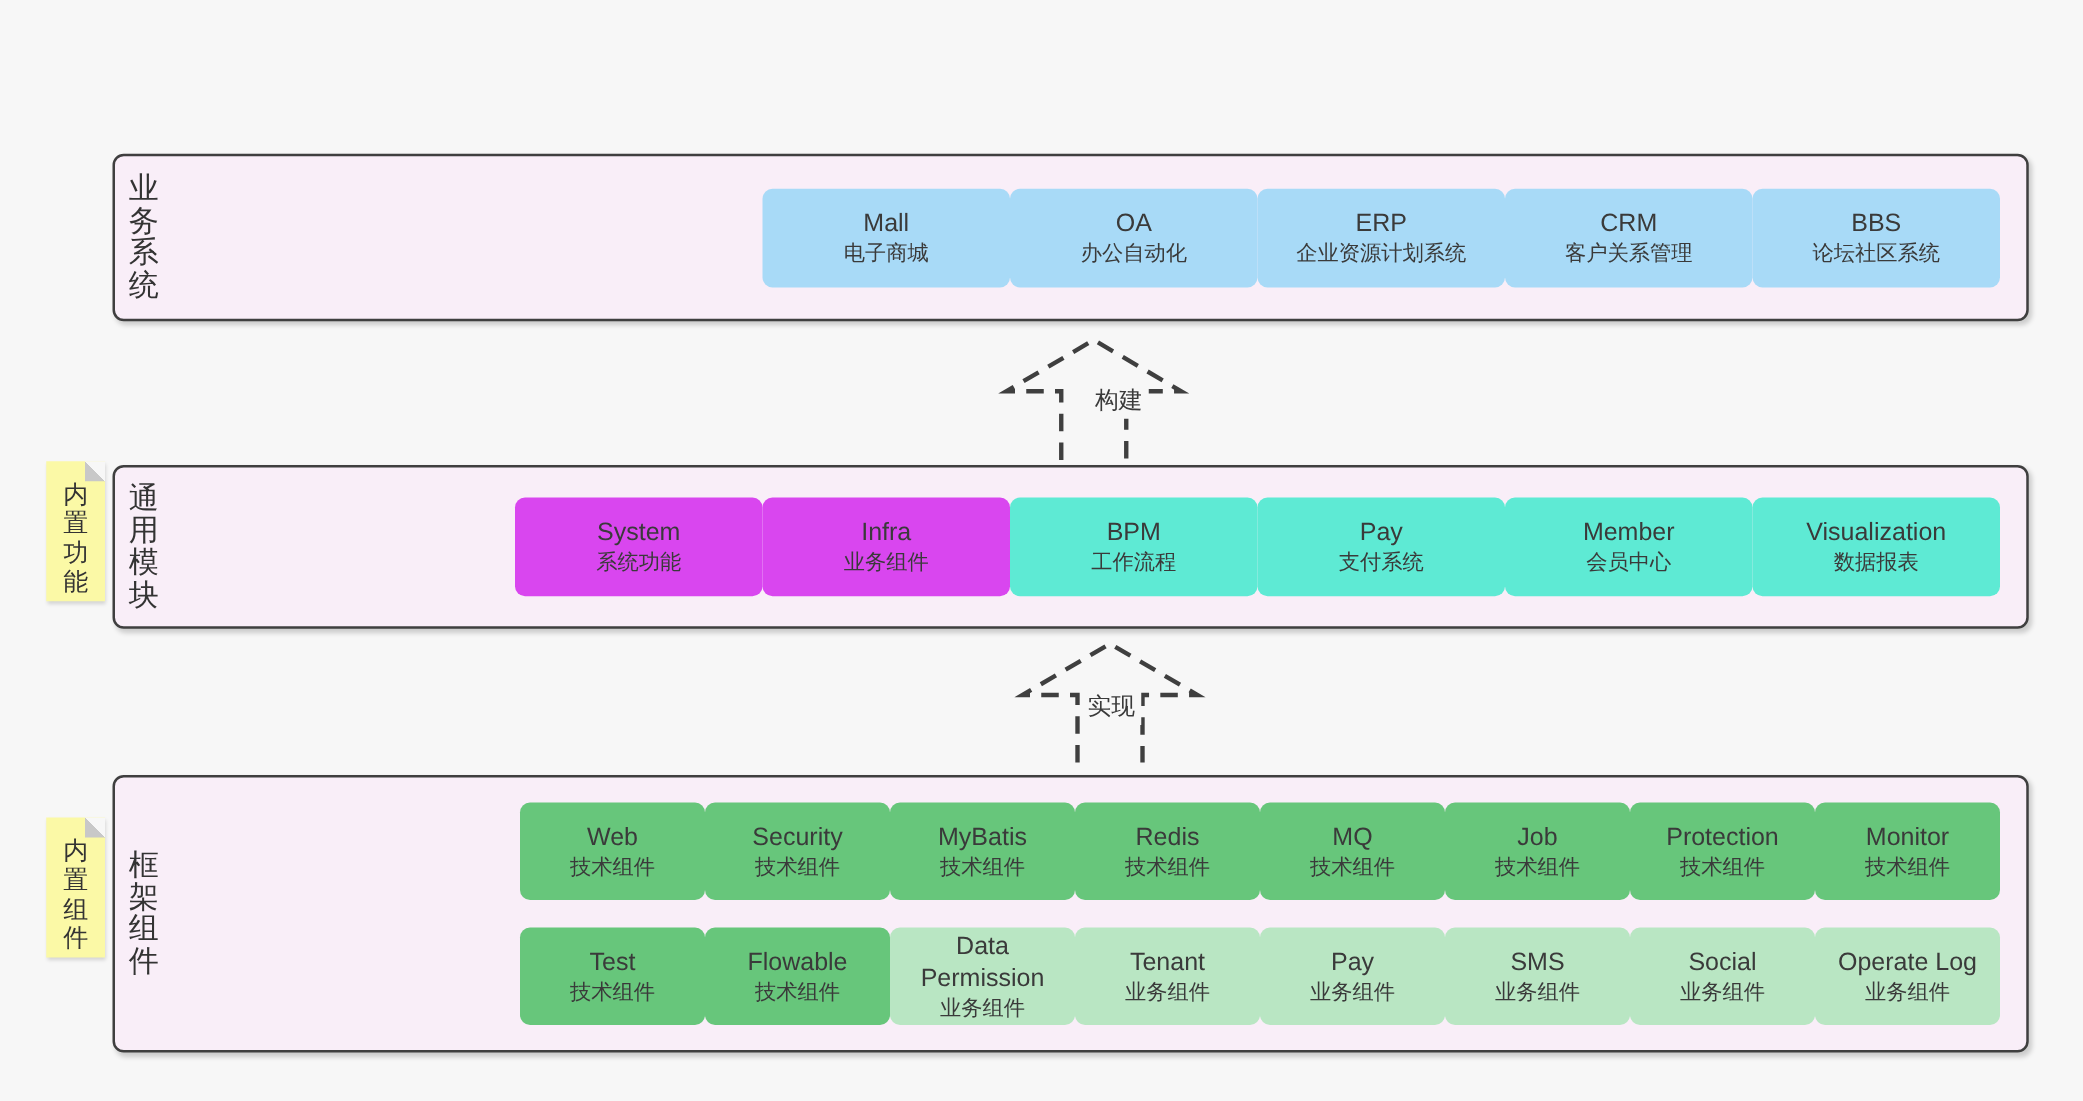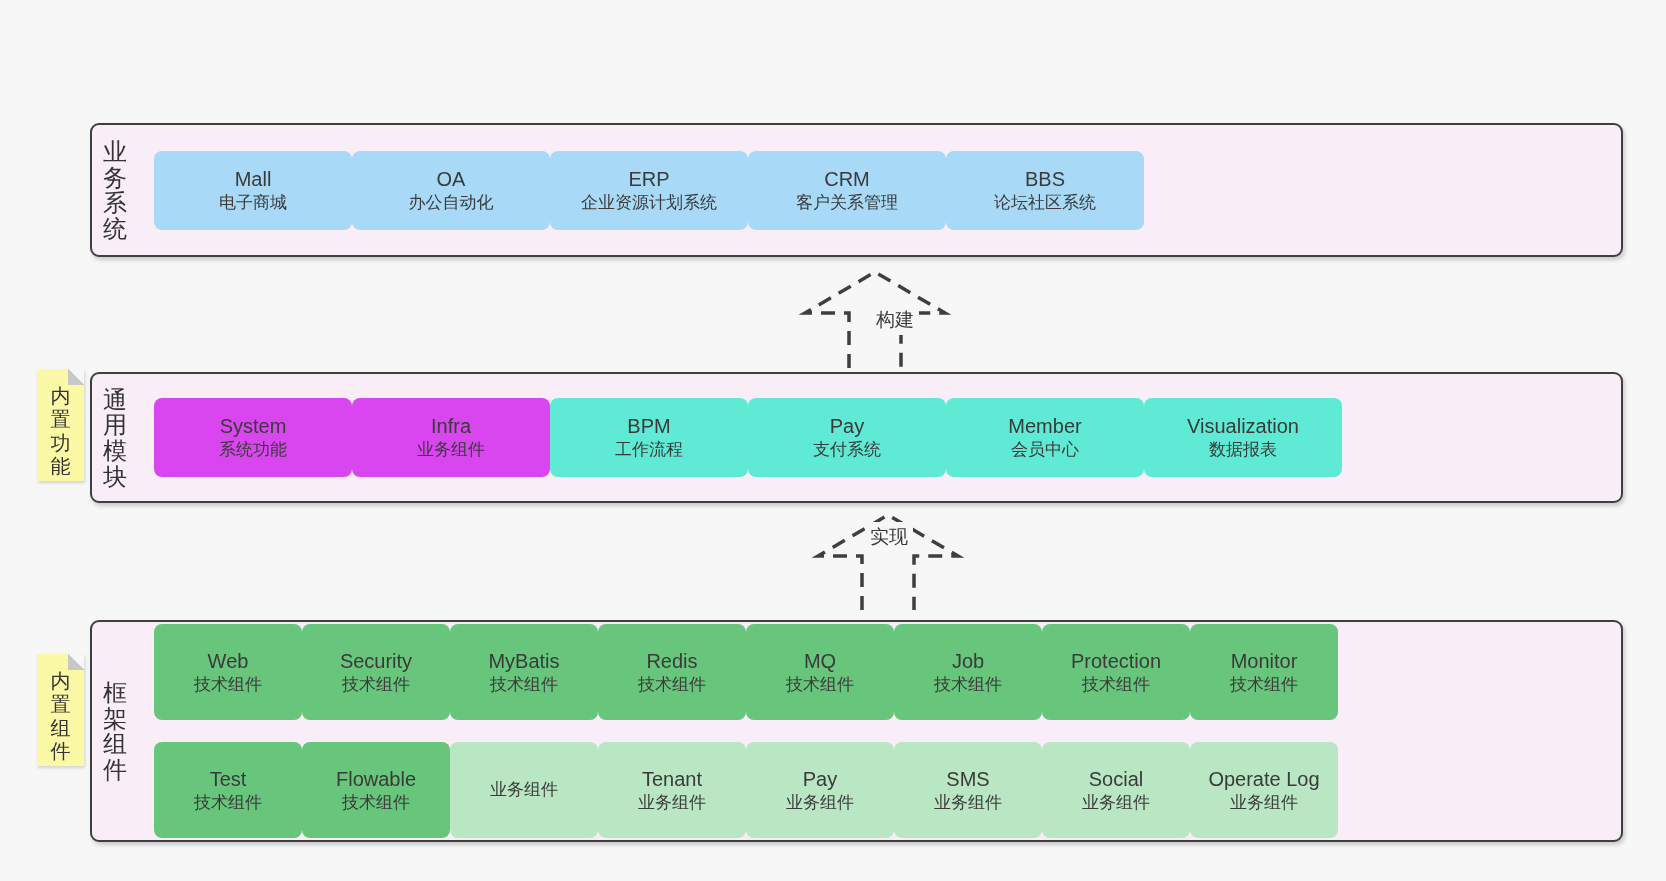--- a/index.html
+++ b/index.html
@@ -18,28 +18,28 @@
   #band-components{top:620px;height:222px}
   .band-label{
     position:absolute;left:8px;top:50%;transform:translateY(-50%);
     width:30px;font-size:24px;line-height:1.07;text-align:center;
     white-space:pre-line;color:#333;
   }
   .rows{
     position:absolute;left:62px;right:21px;top:0;bottom:0;
     display:flex;flex-direction:column;justify-content:center;gap:22px;
   }
-  .row{display:flex;justify-content:flex-start}
+  .row{display:flex;justify-content:flex-end}
   .box{
     border-radius:8px;box-sizing:border-box;padding:4px 6px;
     display:flex;flex-direction:column;justify-content:center;align-items:center;
     text-align:center;line-height:1.3;
   }
   .wide .box{width:198px;height:79px}
-  .narrow .box{width:148px;height:96px}
+  .narrow .box{width:148px;height:78px}
   .box-name{font-size:20px}
   .box-desc{font-size:17px}
   .v-blue{background:#a8daf7}
   .v-red{background:#d946ef}
   .v-pink{background:#5eead4}
   .v-green{background:#67c67b}
   .v-green_light{background:#b9e6c3}
   .note{
     position:absolute;width:47px;background:#fbf9a6;
     box-shadow:1px 2px 3px rgba(0,0,0,.15);
@@ -53,21 +53,21 @@
   .note-text{
     position:absolute;top:16px;left:0;right:0;text-align:center;
     font-size:20px;line-height:1.17;white-space:pre-line;color:#333;
   }
   #arrow-layer{position:absolute;left:0;top:0;pointer-events:none}
   .arrow-label{
     position:absolute;transform:translate(-50%,-50%);
     background:#f7f7f7;padding:2px 5px;font-size:19px;color:#3a3a3a;z-index:5;
   }
   #arrow-label-build{left:895px;top:320px}
-  #arrow-label-implement{left:889px;top:537px}
+  #arrow-label-implement{left:889px;top:565px}
 </style>
 </head>
 <body>
 
 <div class="band" id="band-business">
   <div class="band-label">业
 务
 系
 统</div>
   <div class="rows">
@@ -174,20 +174,21 @@
     <div class="row narrow">
         <div class="box v-green">
           <div class="box-name">Test</div>
           <div class="box-desc">技术组件</div>
         </div>
         <div class="box v-green">
           <div class="box-name">Flowable</div>
           <div class="box-desc">技术组件</div>
         </div>
         <div class="box v-green_light">
+          <div class="box-name">Data Permission</div>
           <div class="box-desc">业务组件</div>
         </div>
         <div class="box v-green_light">
           <div class="box-name">Tenant</div>
           <div class="box-desc">业务组件</div>
         </div>
         <div class="box v-green_light">
           <div class="box-name">Pay</div>
           <div class="box-desc">业务组件</div>
         </div>

